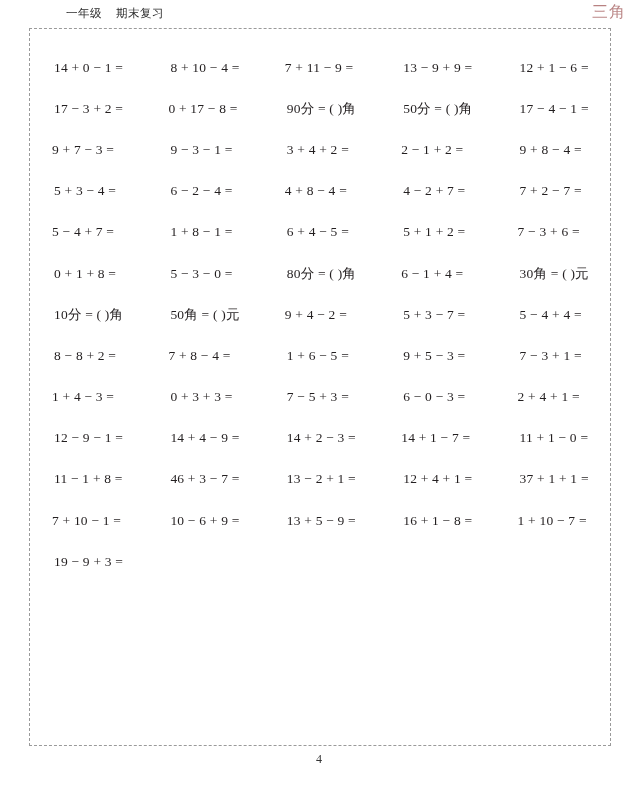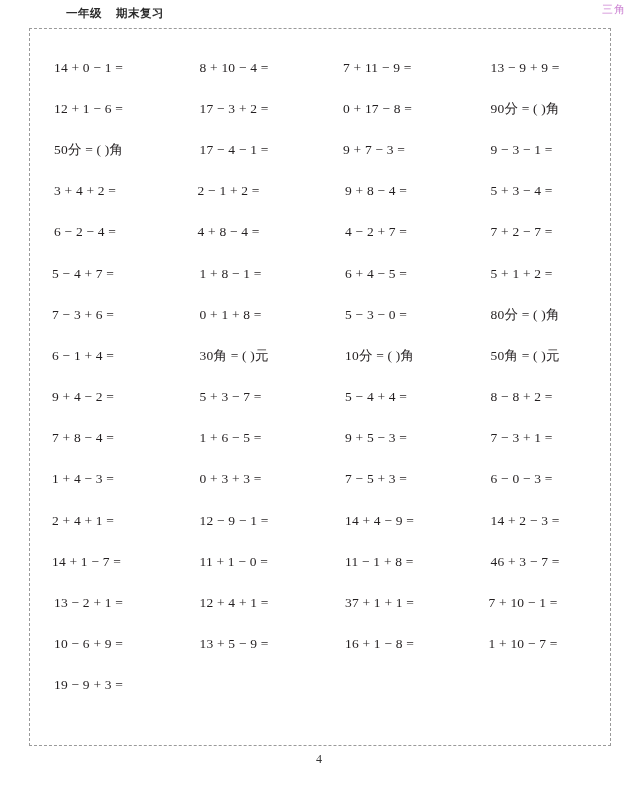--- a/index.html
+++ b/index.html
@@ -30,32 +30,31 @@
   }
   .header-left {
     position: absolute;
     left: 66px;
     top: 0;
     font-size: 11.5px;
     letter-spacing: 0.5px;
     color: #2b2b2b;
     white-space: nowrap;
     font-family: "Liberation Sans", sans-serif;
-    font-weight: bold;
   }
   .header-left .gap {
     display: inline-block;
     width: 14px;
   }
   .header-right {
     position: absolute;
     right: 12px;
     top: -4px;
-    font-size: 11px;
-    color: #a21caf;
+    font-size: 16px;
+    color: #7f1d1d;
     letter-spacing: 1px;
     font-family: "Liberation Sans", sans-serif;
     opacity: 0.55;
   }
   .sheet {
     position: absolute;
     left: 29px;
     top: 28px;
     width: 582px;
     height: 718px;
@@ -63,21 +62,21 @@
     box-sizing: border-box;
     background: #fff;
   }
   .grid {
     position: absolute;
     left: 0;
     top: 0;
     width: 582px;
     height: 718px;
     display: grid;
-    grid-template-columns: repeat(4, 1fr);
+    grid-template-columns: repeat(5, 1fr);
     grid-auto-rows: 41.2px;
     padding: 18px 0 0 0;
     box-sizing: border-box;
   }
   .cell {
     font-size: 13.5px;
     color: #231f20;
     padding-left: 24px;
     display: flex;
     align-items: center;

